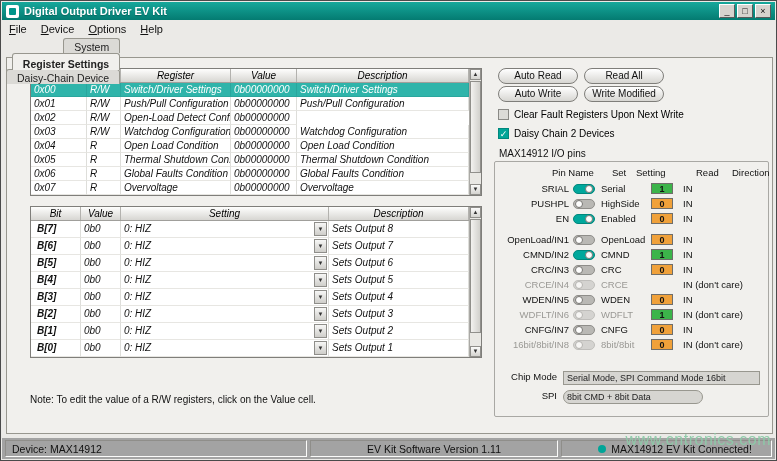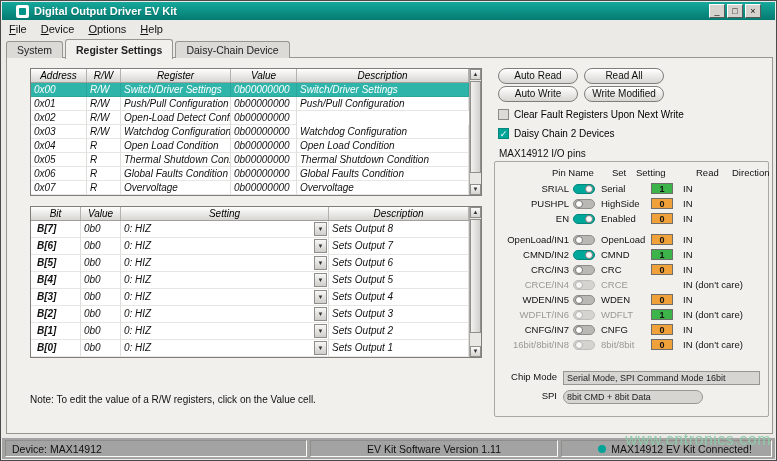--- a/index.html
+++ b/index.html
@@ -1,36 +1,36 @@
 <!DOCTYPE html>
 <html><head>
 <meta charset="utf-8">
 <style>
   * { margin:0; padding:0; box-sizing:border-box; }
   html,body { width:777px; height:461px; font-family:"Liberation Sans",sans-serif; }
   .window { position:relative; width:777px; height:461px; background:#ebeae7; border:1px solid #4a4a4a; overflow:hidden; }
 
   
   .titlebar { position:absolute; left:1px; top:1px; right:1px; height:18px;
-    background:linear-gradient(180deg,#16a89b,#047b71); display:flex; align-items:center; padding:0 14px; }
+    background:linear-gradient(180deg,#16a89b,#047b71); display:flex; align-items:center; padding:0 4px; }
   .title-icon { width:13px; height:13px; background:#fff; border-radius:2px; flex:none; }
   .title-icon::after { content:""; display:block; width:7px; height:7px; margin:3px auto; background:#00958a; border-radius:1px; }
   .title-text { color:#fff; font-size:11px; font-weight:bold; margin-left:5px; flex:1;
     text-shadow:0 1px 1px rgba(0,0,0,.25); white-space:nowrap; overflow:hidden; }
   .win-btn { width:16px; height:14px; background:#d6d3ce; border:1px solid #fff;
     border-right-color:#5a5a5a; border-bottom-color:#5a5a5a; font-size:9px; line-height:12px;
     text-align:center; margin-left:2px; color:#111; flex:none; }
 
   
   .menubar { position:absolute; left:1px; top:19px; right:1px; height:17px; display:flex; align-items:center; background:#ebeae7; }
   .menu-item { font-size:11px; padding:2px 7px; color:#111; }
   .menu-item::first-letter { text-decoration:underline; }
 
   
-  .tabbar { position:absolute; left:5px; top:37px; height:20px; display:flex; align-items:flex-end; z-index:3; }
+  .tabbar { position:absolute; left:5px; top:37px; height:20px; display:flex; align-items:flex-end; z-index:3;flex-direction:column; }
   .tab { height:17px; padding:2px 10px 0; font-size:10.5px; background:#dbdad6; color:#222;
     border:1px solid #98978f; border-bottom:none; border-radius:3px 3px 0 0; margin-right:2px; white-space:nowrap; }
   .tab.active { height:20px; padding-top:4px; background:#f1f0ed; font-weight:bold; margin-bottom:-1px; z-index:4; }
 
   
   .main { position:absolute; left:5px; top:56px; width:767px; height:377px; background:#f1f0ed; border:1px solid #98978f; }
 
   
   .datatable { position:absolute; background:#fff; border:1px solid #7f7e7a;font-style:italic; }
   .reg-table { left:23px; top:10px; width:452px; height:128px; }

